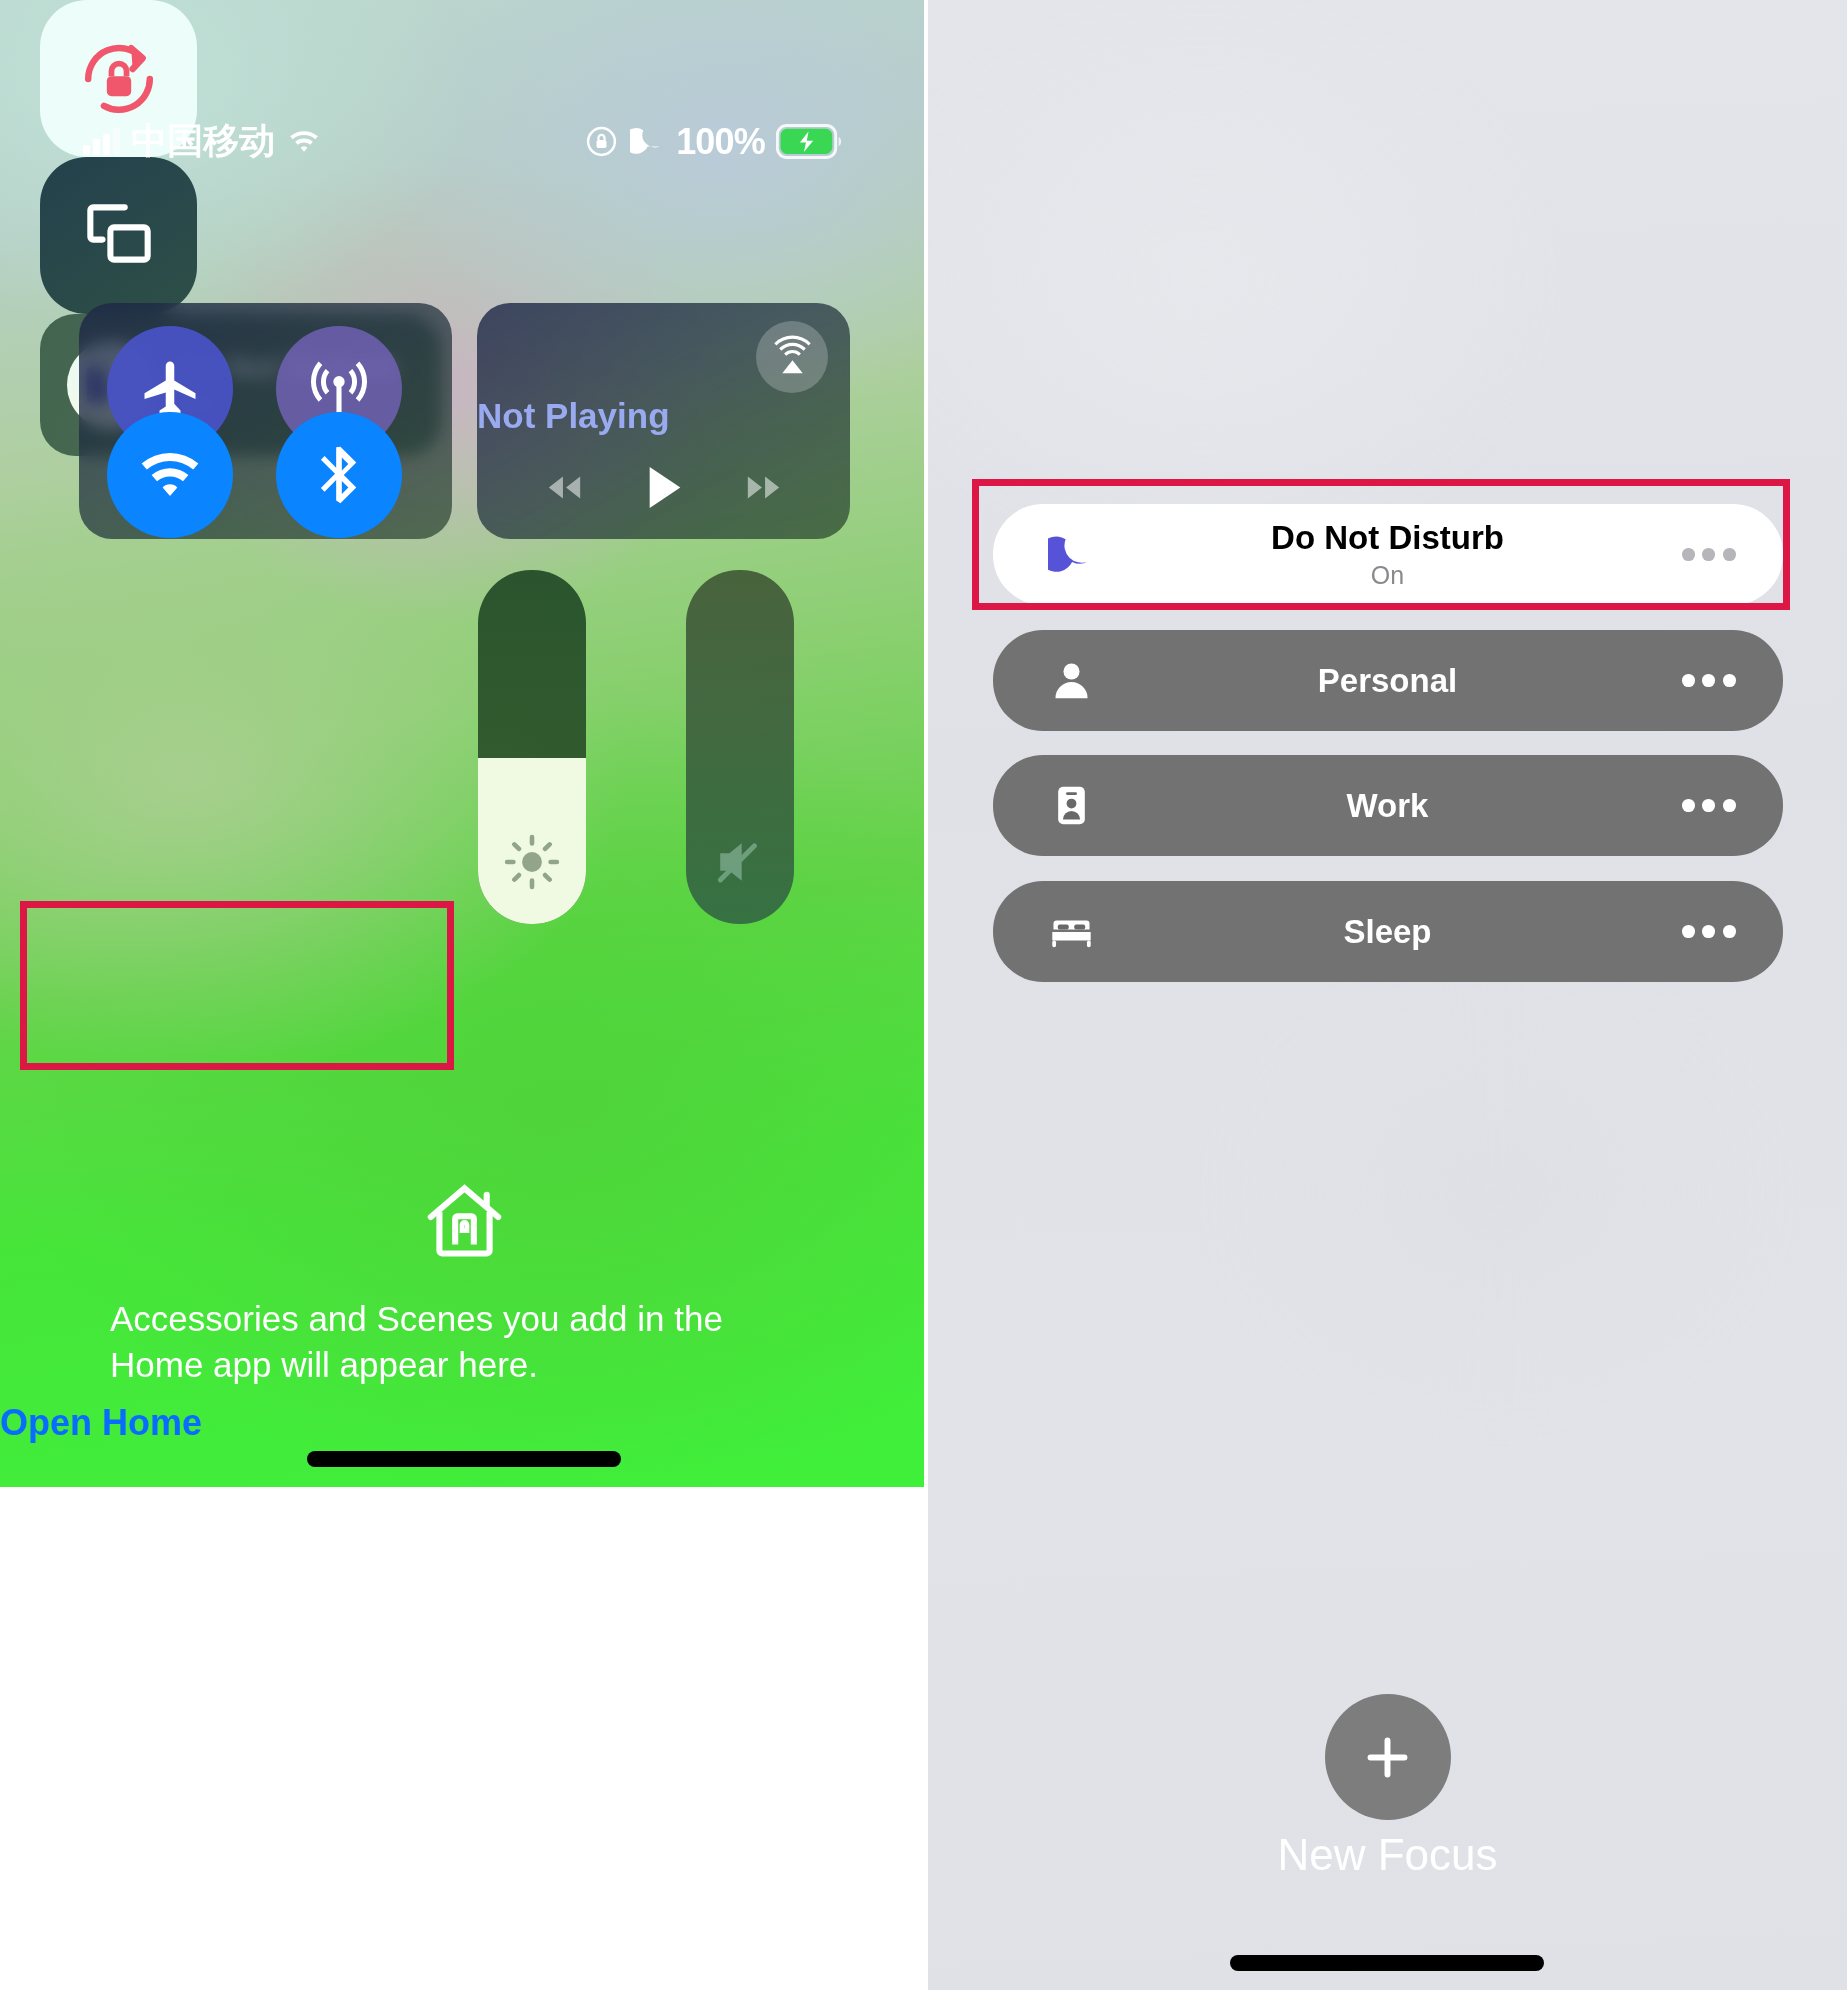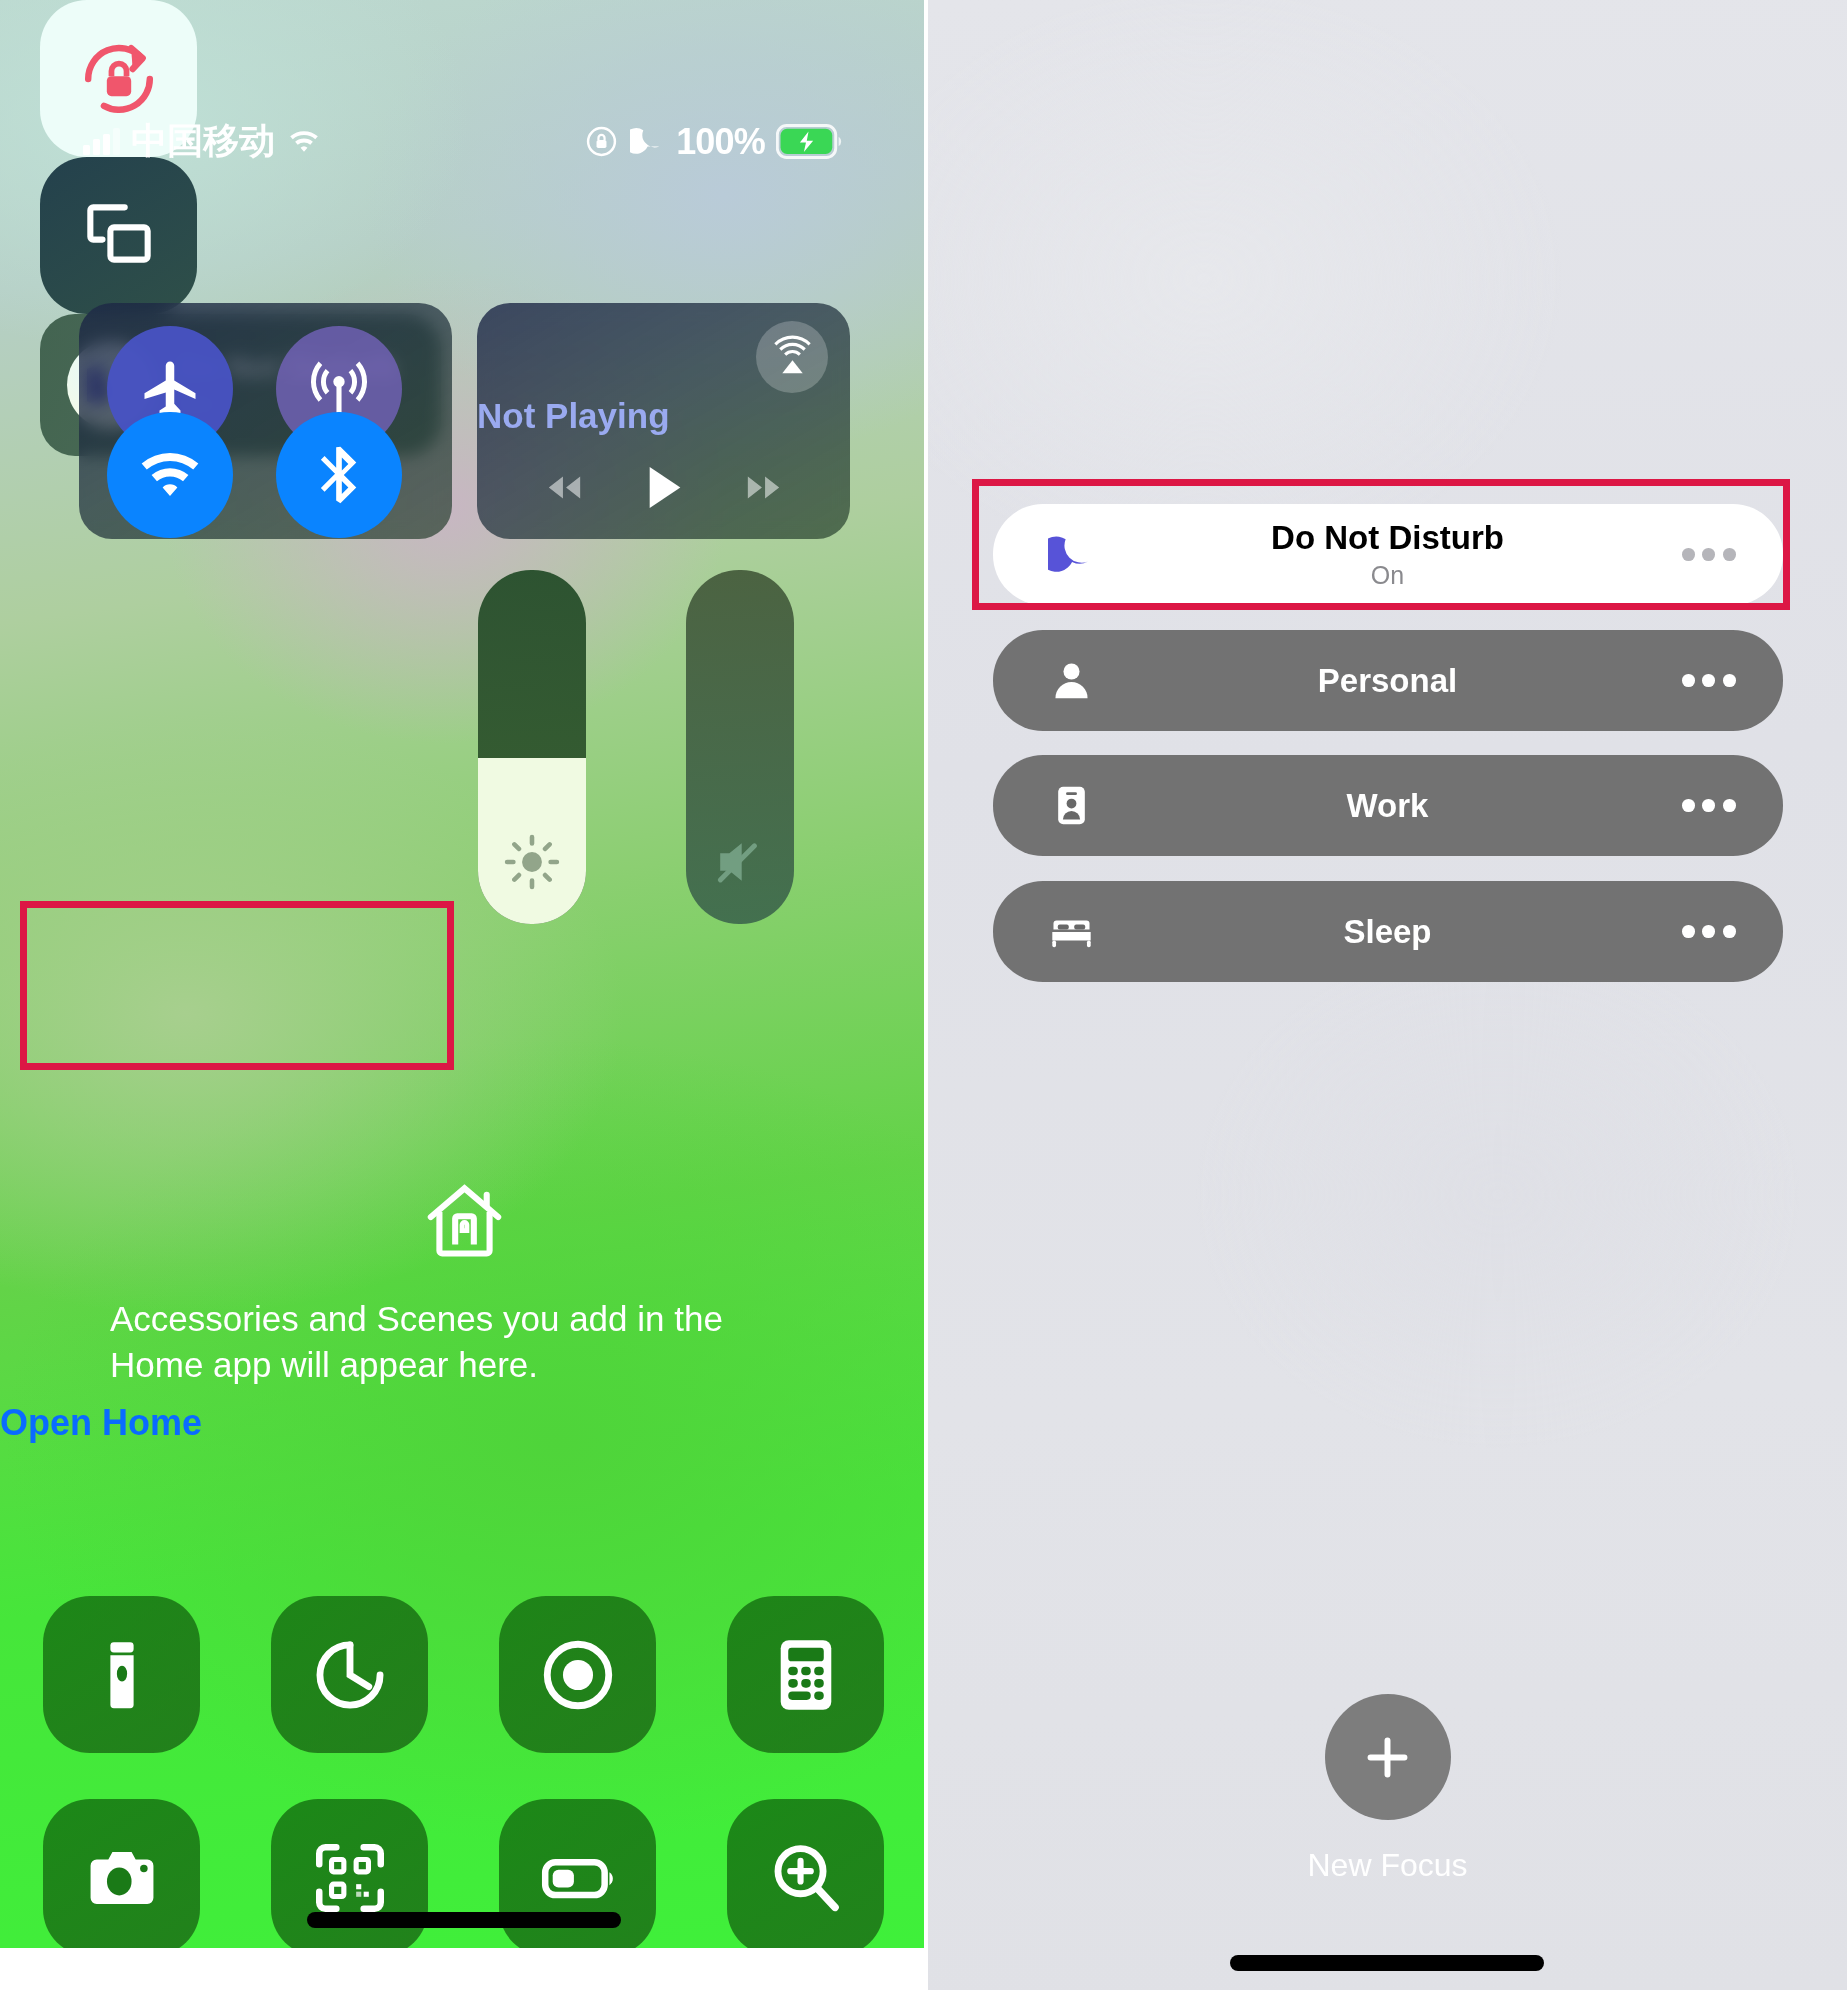--- a/index.html
+++ b/index.html
@@ -6,21 +6,21 @@
   html, body {
     width: 1847px; height: 1991px;
     font-family: "Liberation Sans", sans-serif;
     overflow: hidden; background: #ffffff;
   }
   #root { position: relative; width: 1847px; height: 1991px; display: flex; }
 
   
   .left-panel {
     position: relative;
-    width: 928px; height: 1948px;
+    width: 928px; height: 1487px;
     overflow: hidden;
     background:
       radial-gradient(ellipse 550px 377px at 14% 6%,  #bfe0d6 0%, rgba(191,224,214,0) 62%),
       radial-gradient(ellipse 597px 440px at 78% 10%, #b9cbd8 0%, rgba(185,203,216,0) 60%),
       radial-gradient(ellipse 487px 409px at 48% 26%, #c8b6c3 0%, rgba(200,182,195,0) 58%),
       radial-gradient(ellipse 708px 487px at 20% 52%, #a7cf8e 0%, rgba(167,207,142,0) 62%),
       radial-gradient(ellipse 865px 629px at 60% 74%, #4fd43a 0%, rgba(79,212,58,0) 64%),
       linear-gradient(172deg, #bcd8cf 0%, #b6cfc6 14%, #aecf9f 30%, #8ccf72 46%, #63d348 62%, #46e63a 78%, #3ff03a 100%);
     padding-left: 40px;
   }
@@ -189,21 +189,21 @@
   .new-focus {
     position: absolute; left: 0; top: 1694px; width: 920px;
     display: flex; flex-direction: column; align-items: center;
   }
   .nf-circle {
     width: 126px; height: 126px; border-radius: 50%;
     background: rgba(110,110,110,.88);
     display: flex; align-items: center; justify-content: center;
   }
   .nf-circle svg { width: 55px; height: 55px; stroke: #fff; fill: none; }
-  .nf-label { margin-top: 27px; font-size: 32px; font-weight: 400; color: #ffffff; }
+  .nf-label { margin-top: 10px; font-size: 44px; font-weight: 400; color: #ffffff; }
 </style>
 </head>
 <body>
 
 <div id="root">
 
   <div class="left-panel">
 
     <div class="status-bar">
       <div class="sb-left">

